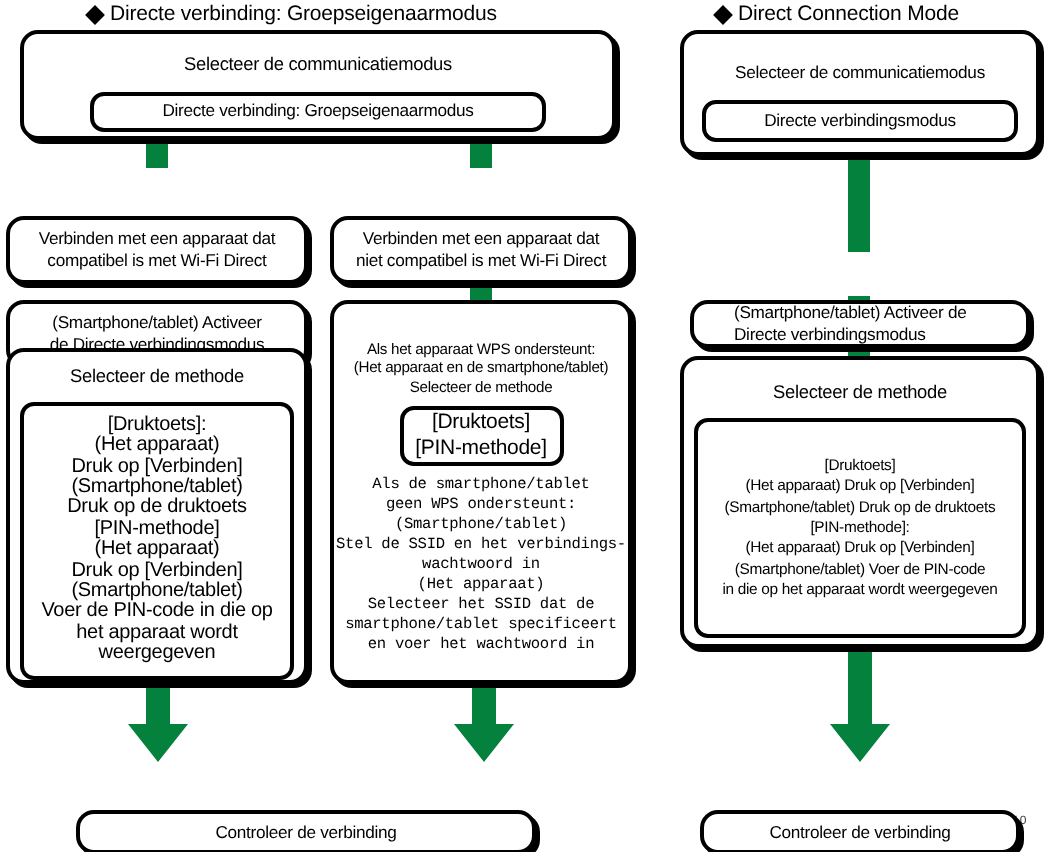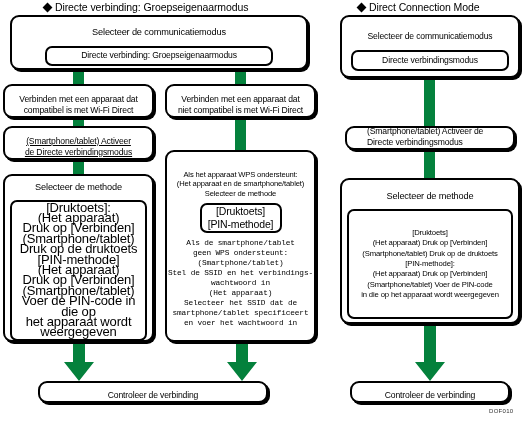--- a/index.html
+++ b/index.html
@@ -40,33 +40,33 @@
     border-radius:9px;
     background:#fff;
     box-shadow:2px 2px 0 0 #000;
     display:flex;
     flex-direction:column;
     align-items:center;
     justify-content:center;
     text-align:center;
     z-index:3;
   }
-  .box.center{justify-content:flex-end;}
+  .box.center{justify-content:center;margin-top:24px;}
   .inner{
     border:2.2px solid #000;
     border-radius:7px;
     background:#fff;
     display:flex;
     align-items:center;
     justify-content:center;
     text-align:center;
     box-sizing:border-box;
   }
   .txt{
-    font-size:13px;
+    font-size:10px;
     line-height:10.4px;
     white-space:pre-line;
     text-align:center;
     letter-spacing:-0.15px;
   }
   .txt.t9{font-size:8.6px;line-height:11px;}
   .txt.t10{font-size:9.2px;line-height:11.5px;}
   .txt.big{font-size:10.5px;line-height:13px;}
 
   
@@ -133,21 +133,21 @@
   <div class="abs box center" style="left:3px;top:84px;width:151px;height:34px;padding:0 5px;">
     <div class="txt t9">Verbinden met een apparaat dat
 compatibel is met Wi-Fi Direct</div>
   </div>
 
   <div class="abs box center" style="left:165px;top:84px;width:151px;height:34px;padding:0 4px;">
     <div class="txt t9">Verbinden met een apparaat dat
 niet compatibel is met Wi-Fi Direct</div>
   </div>
 
-  <div class="abs box center" style="left:3px;top:126px;width:151px;height:34px;padding:0 5px;text-decoration:underline;">
+  <div class="abs box center" style="left:3px;top:126px;width:151px;height:34px;padding:0 5px;">
     <div class="txt t9">(Smartphone/tablet) Activeer
 de Directe verbindingsmodus</div>
   </div>
 
   <div class="abs box" style="left:3px;top:174px;width:151px;height:168px;padding-top:7px;">
     <div class="txt t10">Selecteer de methode</div>
     <div class="inner" style="margin-top:6px;width:137px;height:141px;flex-direction:column;padding:3px 2px;">
       <span class="txt">[Druktoets]:
 (Het apparaat)
 Druk op [Verbinden]

